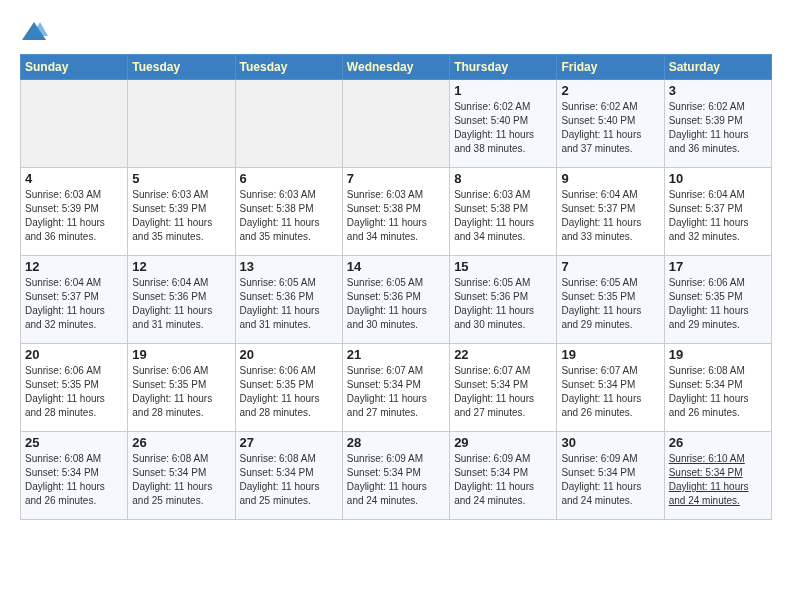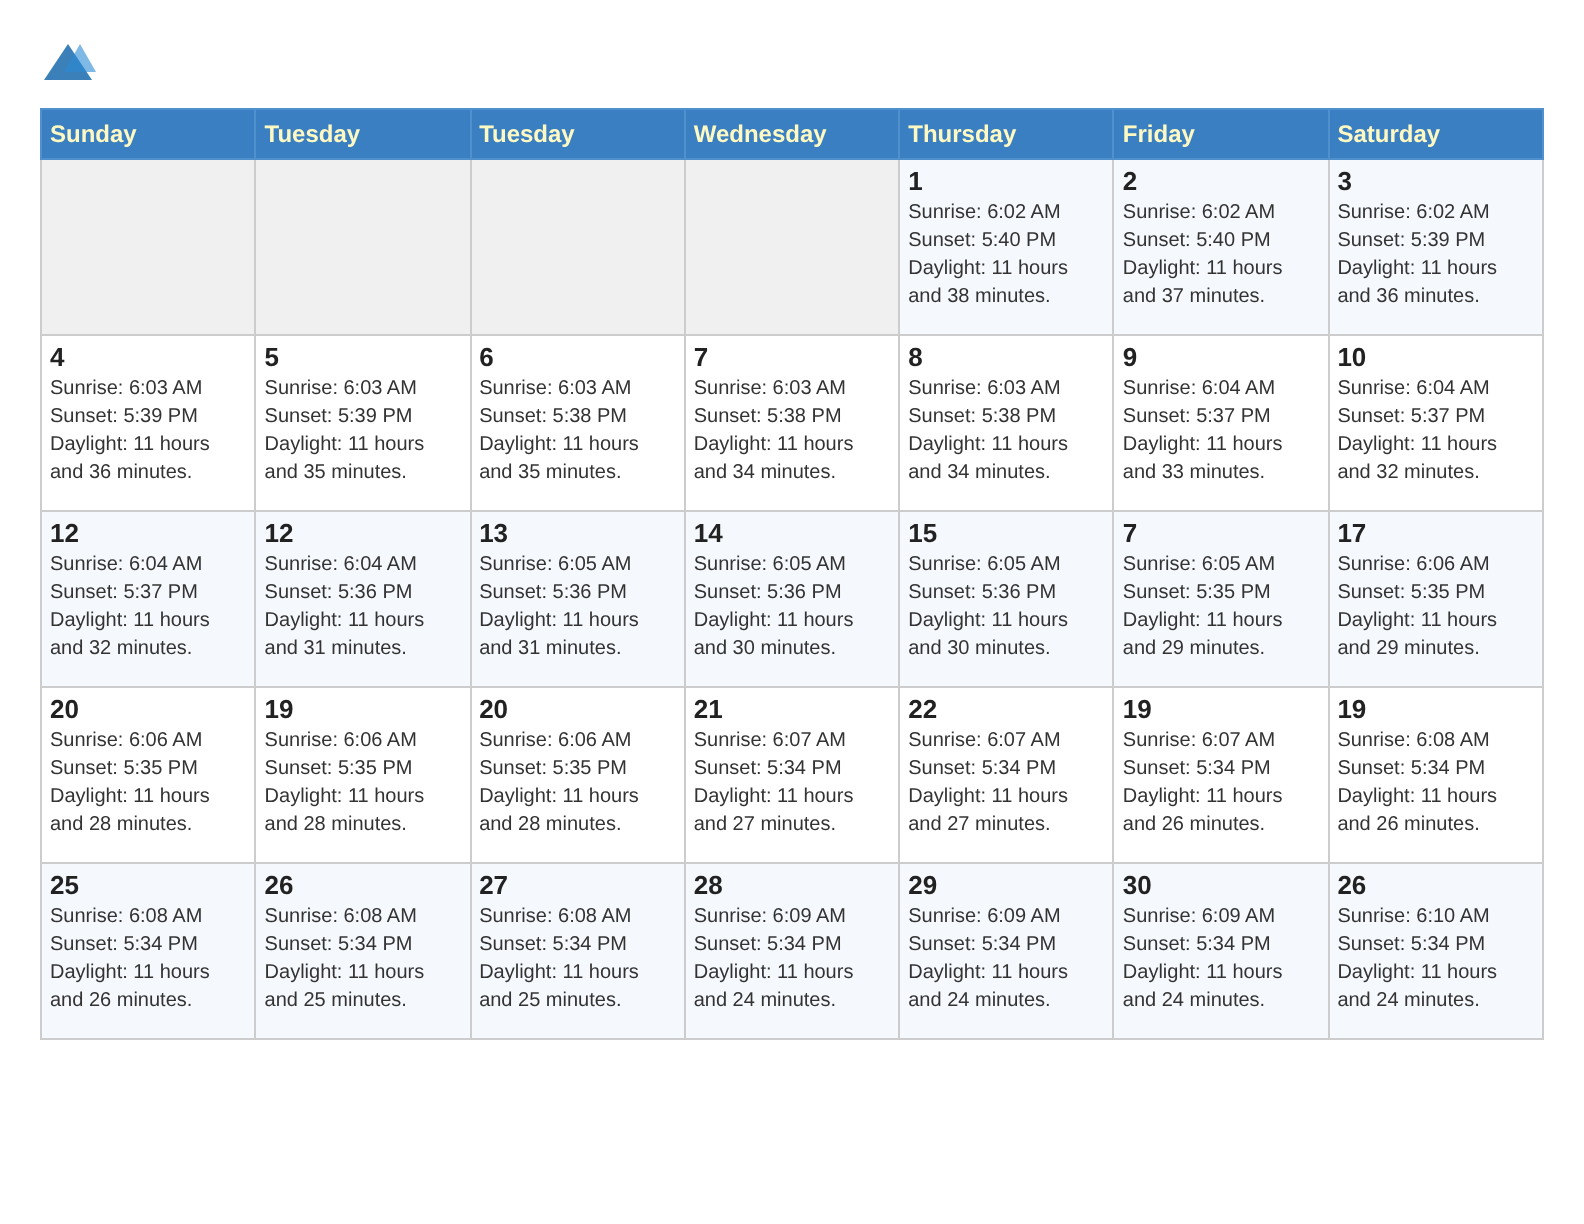--- a/index.html
+++ b/index.html
@@ -351,21 +351,21 @@
           </td>
           <td>
             <div class="day-number">30</div>
             <div class="day-info" style="white-space: pre-line;">Sunrise: 6:09 AM
 Sunset: 5:34 PM
 Daylight: 11 hours
 and 24 minutes.</div>
           </td>
           <td>
             <div class="day-number">26</div>
-            <div class="day-info" style="white-space: pre-line;">Sunrise: 6:10 AM
+            <div class="day-info" style="white-space: pre-line; text-decoration: underline;">Sunrise: 6:10 AM
 Sunset: 5:34 PM
 Daylight: 11 hours
 and 24 minutes.</div>
           </td>
         </tr>
       </tbody>
   </table>
 
 </div>
 

